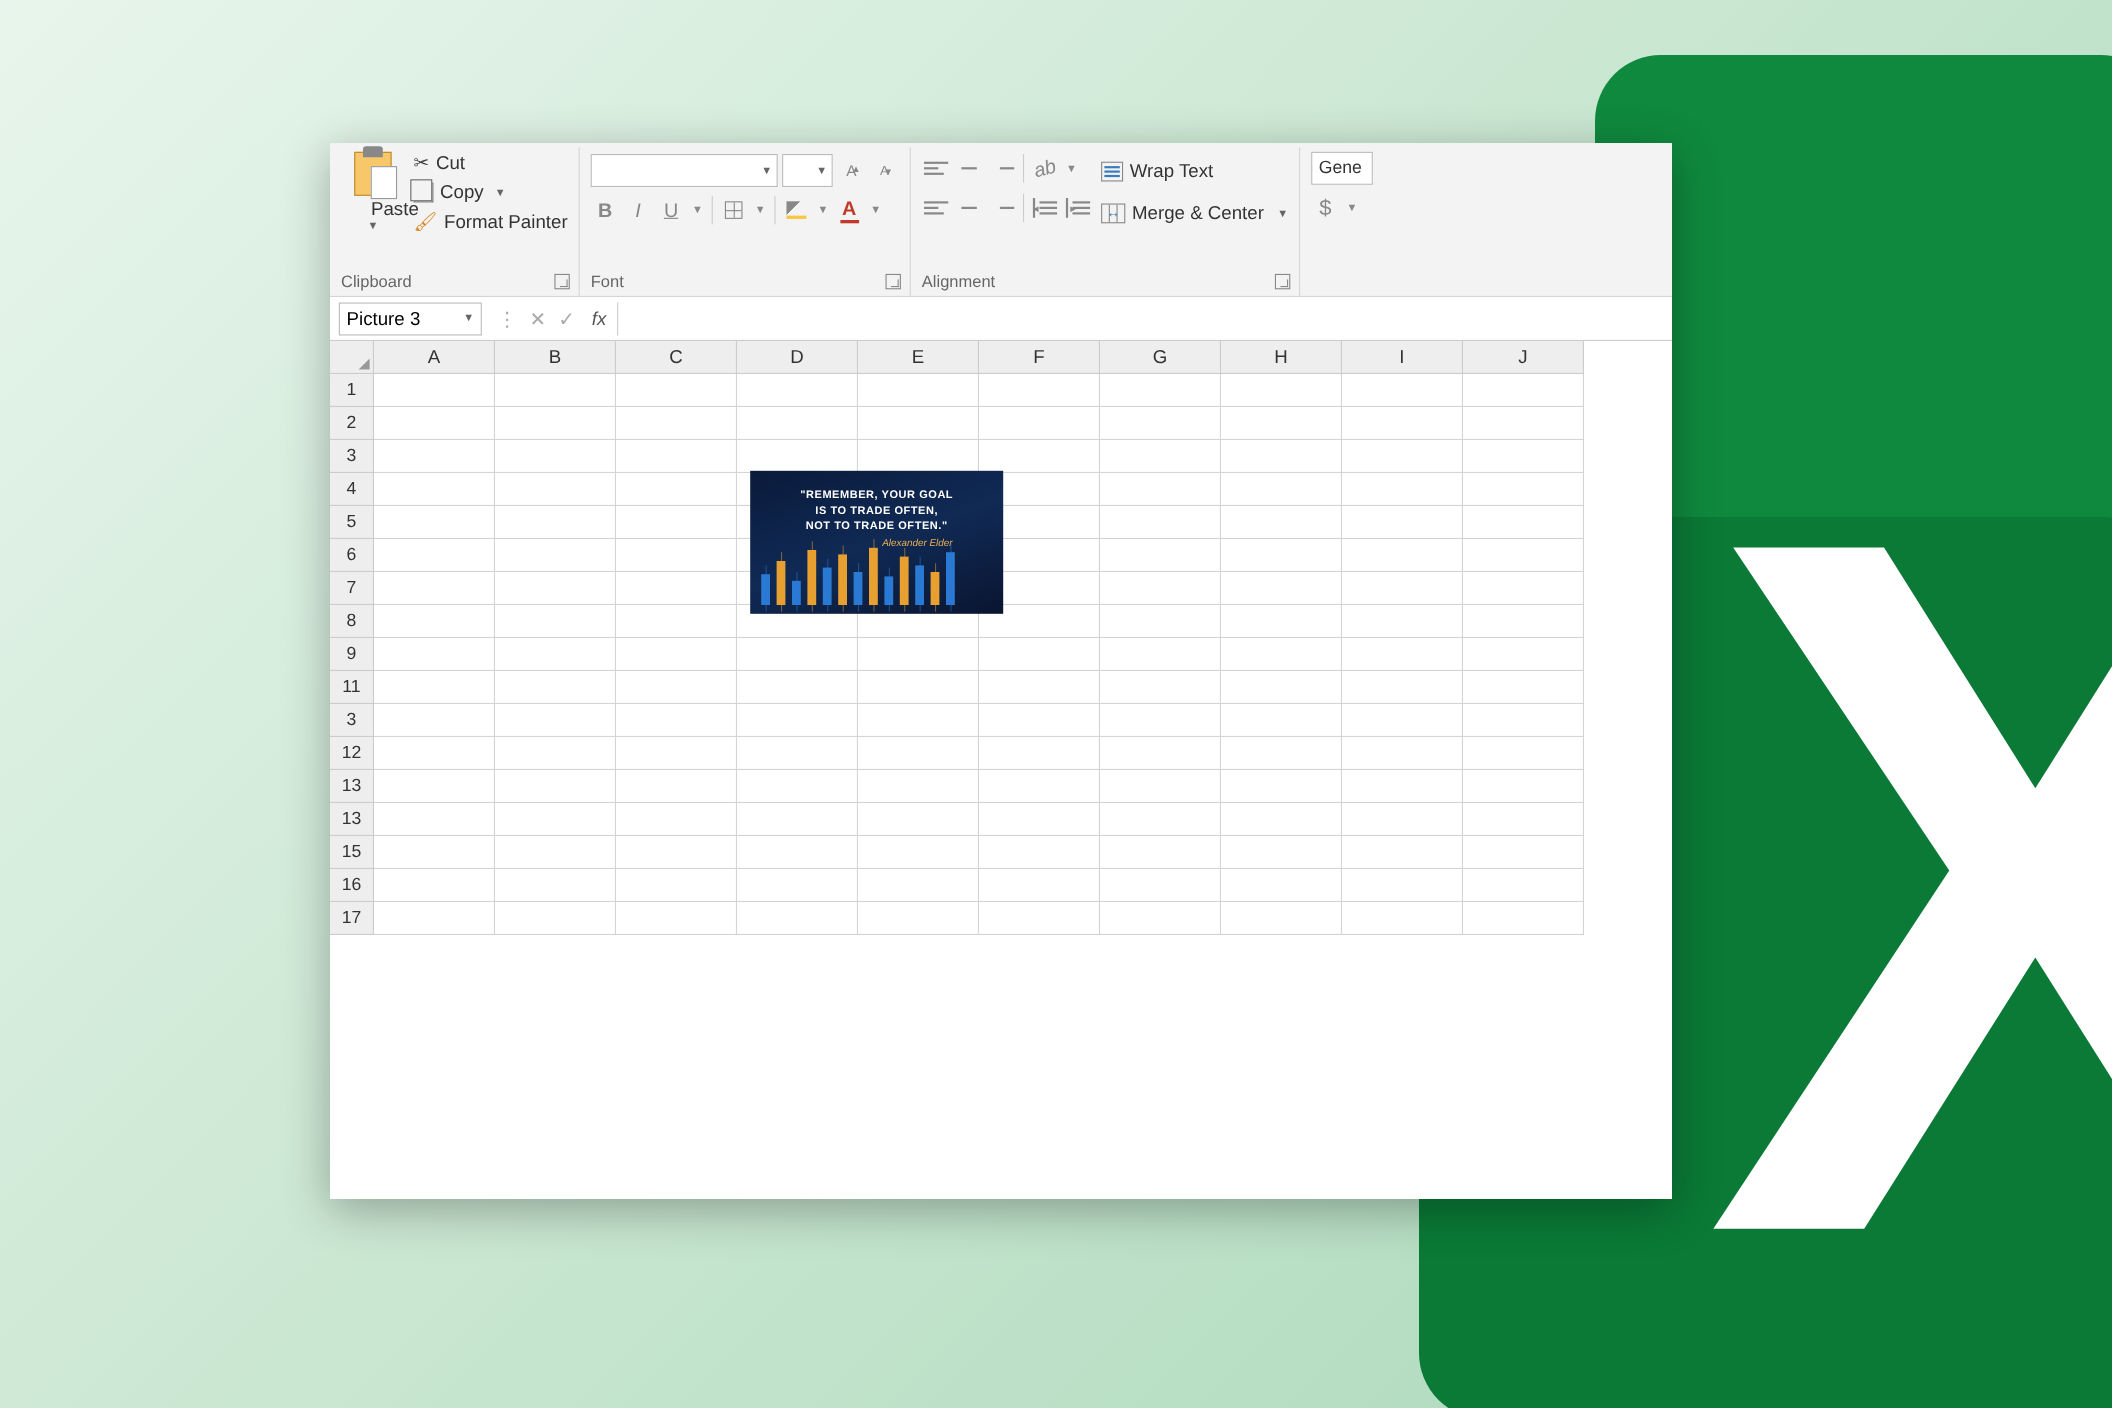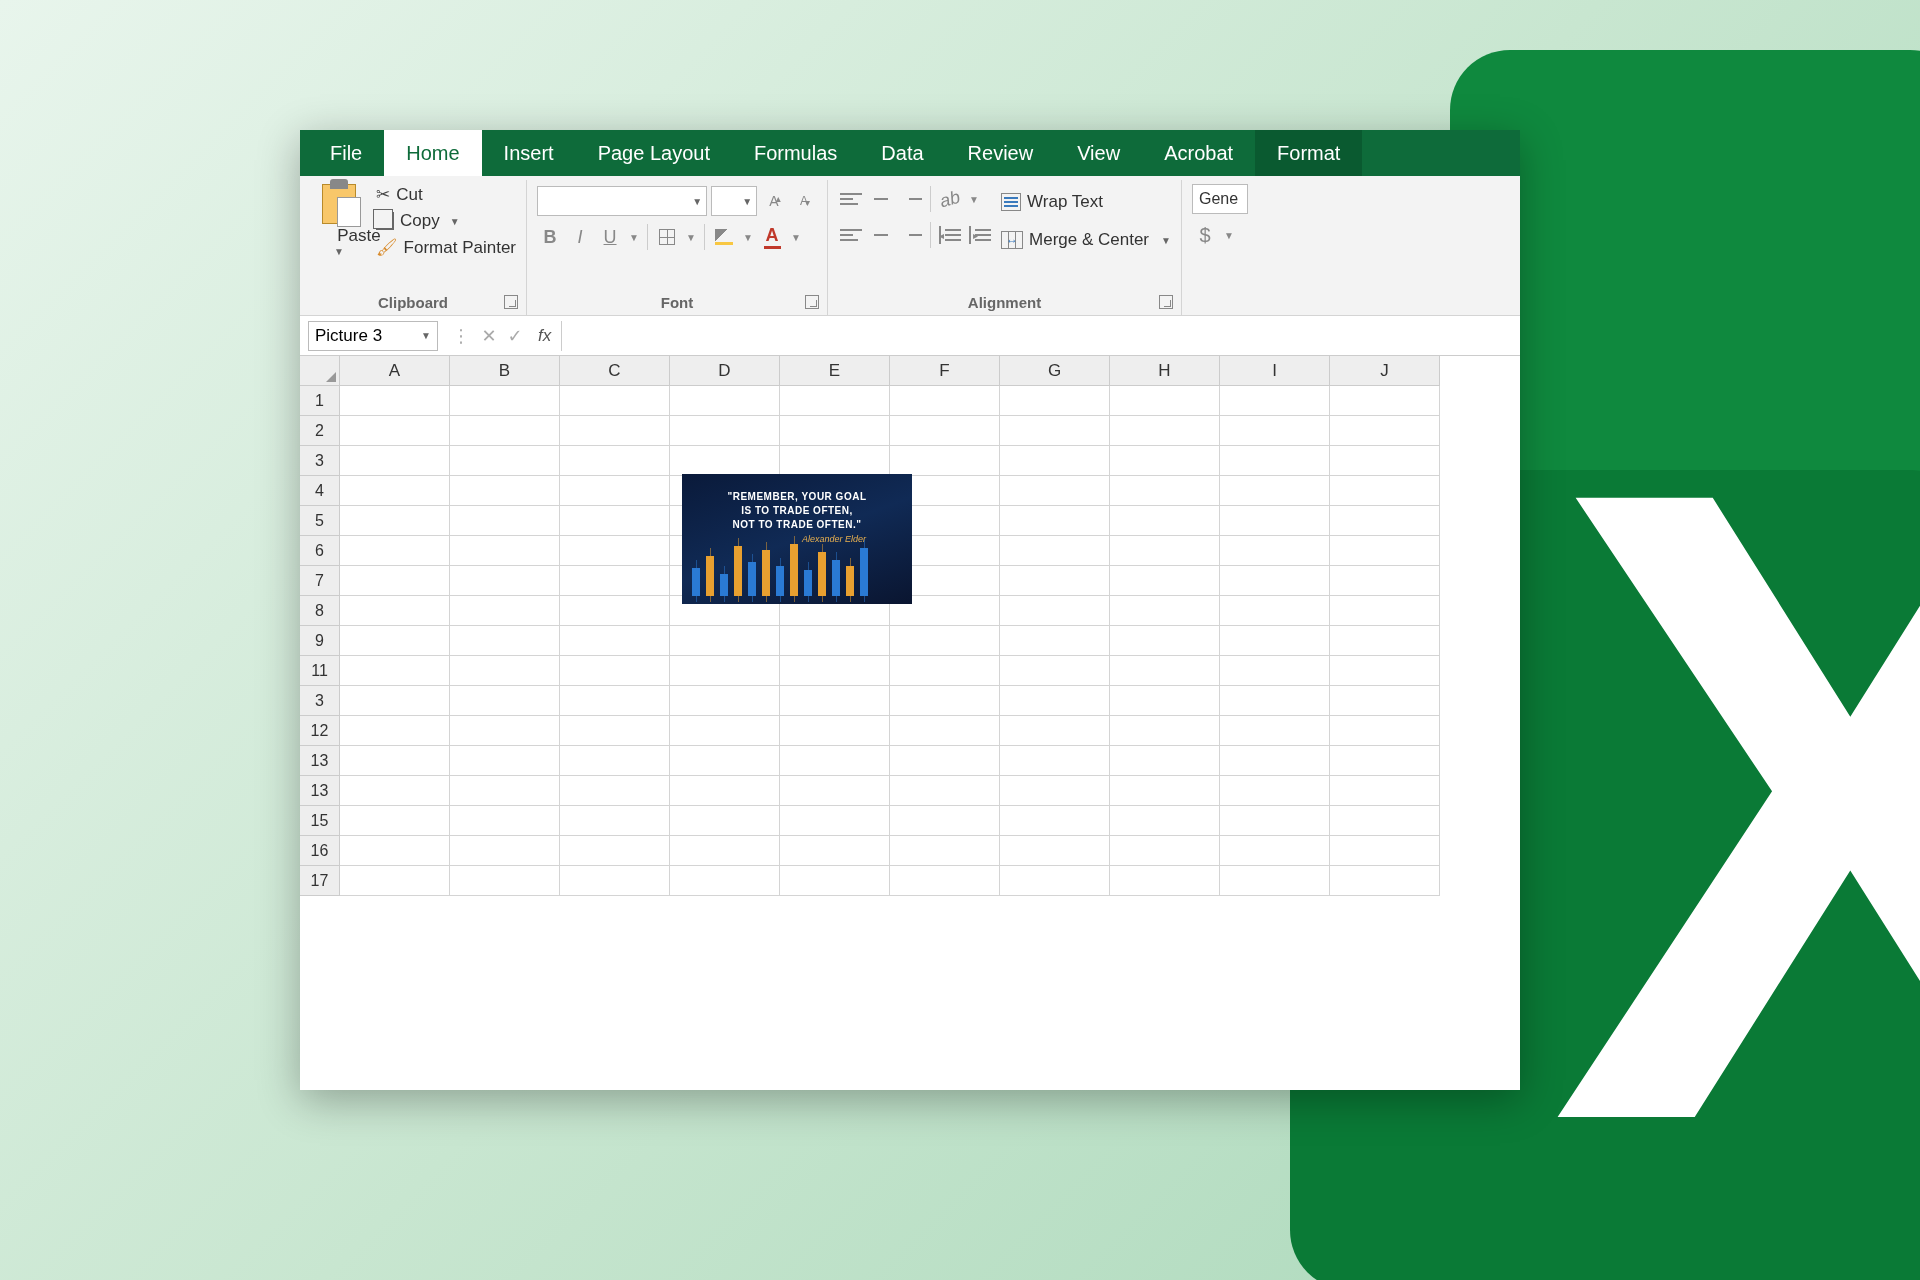--- a/index.html
+++ b/index.html
@@ -16,21 +16,21 @@
   
   
   .tabs { display:flex; background:#0e6b3a; height: 46px; align-items:stretch; padding-left: 8px; }
   .tab { color:#fff; font-size: 20px; padding: 0 22px; display:flex; align-items:center; cursor:pointer; }
   .tab.active { background:#fff; color:#0e6b3a; }
   .tab.dark { background:#0a5a30; }
   
   
   .ribbon { display:flex; background:#f3f3f3; border-bottom:1px solid #d4d4d4; padding: 4px 0 0 0; height: 140px; }
   .group { border-right:1px solid #d4d4d4; padding: 4px 10px 0 10px; display:flex; flex-direction:column; justify-content:space-between; }
-  .group-label { font-size:15px; color:#666; text-align:center; padding:6px 0 4px 0; position:relative;font-weight:bold; }
+  .group-label { font-size:15px; color:#666; padding:6px 0 4px 0; position:relative; }
   .dlg { position:absolute; right:-2px; bottom:6px; width:14px; height:14px; border:1px solid #888; }
   .dlg::after { content:''; position:absolute; right:1px;bottom:1px;width:6px;height:6px;border-right:1px solid #888;border-bottom:1px solid #888; }
   .group-body { display:flex; gap:8px; flex:1; }
   
   .paste-btn { display:flex; flex-direction:column; align-items:center; width:58px; }
   .paste-ico { width:34px; height:40px; background:#f8c76a; border:1px solid #b88a2a; position:relative; margin-bottom:2px; }
   .paste-ico::before { content:''; position:absolute; top:-6px; left:7px; width:18px; height:10px; background:#888; border-radius:3px 3px 0 0; }
   .paste-ico::after { content:''; position:absolute; right:-6px; bottom:-4px; width:22px; height:28px; background:#fff; border:1px solid #999; }
   .paste-btn .lbl { font-size:17px; color:#333;margin-left:40px; }
   .paste-btn .drop { font-size:10px; color:#666; }
@@ -127,32 +127,20 @@
 <body>
 
 <div class="bg-logo">
   <div class="sq1"></div>
     <div class="sq2"></div>
     <div class="x">X</div>
 </div>
 
 <div class="window">
 
-  <div class="tabs">
-    <div class="tab">File</div>
-    <div class="tab active">Home</div>
-    <div class="tab">Insert</div>
-    <div class="tab">Page Layout</div>
-    <div class="tab">Formulas</div>
-    <div class="tab">Data</div>
-    <div class="tab">Review</div>
-    <div class="tab">View</div>
-    <div class="tab">Acrobat</div>
-    <div class="tab dark">Format</div>
-  </div>
 
   <div class="ribbon">
 
     <div class="group">
       <div class="group-body">
         <div class="paste-btn">
           <div class="paste-ico"></div>
           <div class="lbl">Paste</div>
           <div class="drop">▼</div>
         </div>

